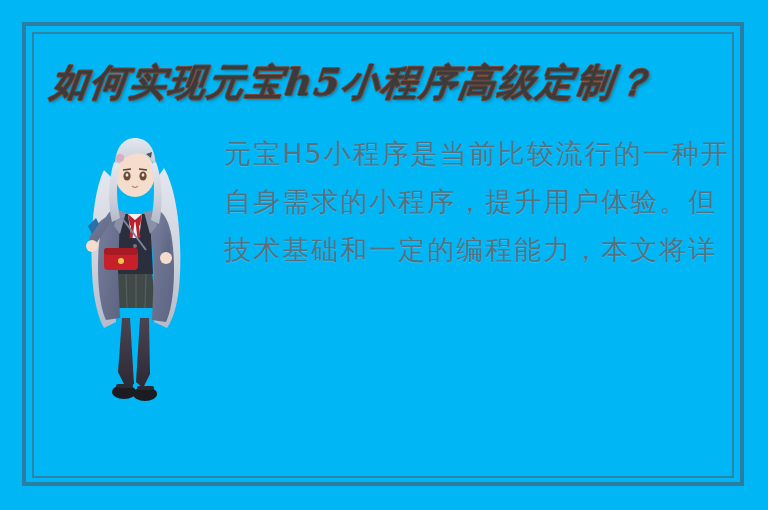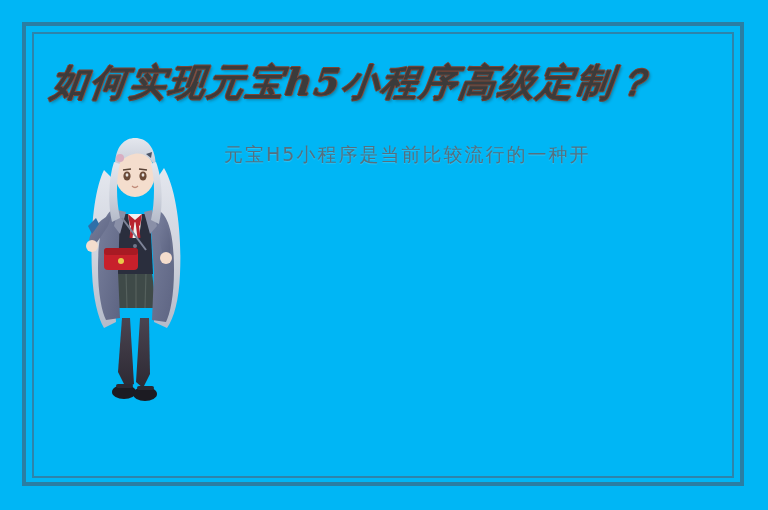--- a/index.html
+++ b/index.html
@@ -81,21 +81,21 @@
   .body-copy {
     position: absolute;
     left: 224px;
     top: 130px;
     width: 512px;
     height: 290px;
   }
   .body-line {
     display: block;
     font-family: "DejaVu Sans", sans-serif;
-    font-size: 19px;
+    font-size: 27px;
     line-height: 48px;
     letter-spacing: 2px;
     color: #55707f;
     text-shadow: 0 1px 1px rgba(255,255,255,0.18);
     white-space: nowrap;
   }
   .body-line.indent { text-indent: 14px; }
 </style>
 </head>
 <body>
@@ -174,15 +174,17 @@
       <ellipse cx="97" cy="53" rx="1.4" ry="1.8" fill="#fff" opacity="0.85"></ellipse>
       <path d="M77 48 L85 47 M93 47 L101 48" stroke="#5a4336" stroke-width="1.4" fill="none"></path>
       <path d="M86 64 C88 66 90 66 92 64" stroke="#c08a78" stroke-width="1.2" fill="none"></path>
       <circle cx="74" cy="36" r="4" fill="#d8aec2"></circle>
       <path d="M100 32 L106 30 L105 36 Z" fill="#4b5568"></path>
     </svg>
   </div>
 
   <div class="body-copy">
     <span class="body-line">元宝H5小程序是当前比较流行的一种开</span>
+    <span class="body-line">自身需求的小程序，提升用户体验。但</span>
+    <span class="body-line">技术基础和一定的编程能力，本文将详</span>
   </div>
 
 </div>
 
 </body></html>

